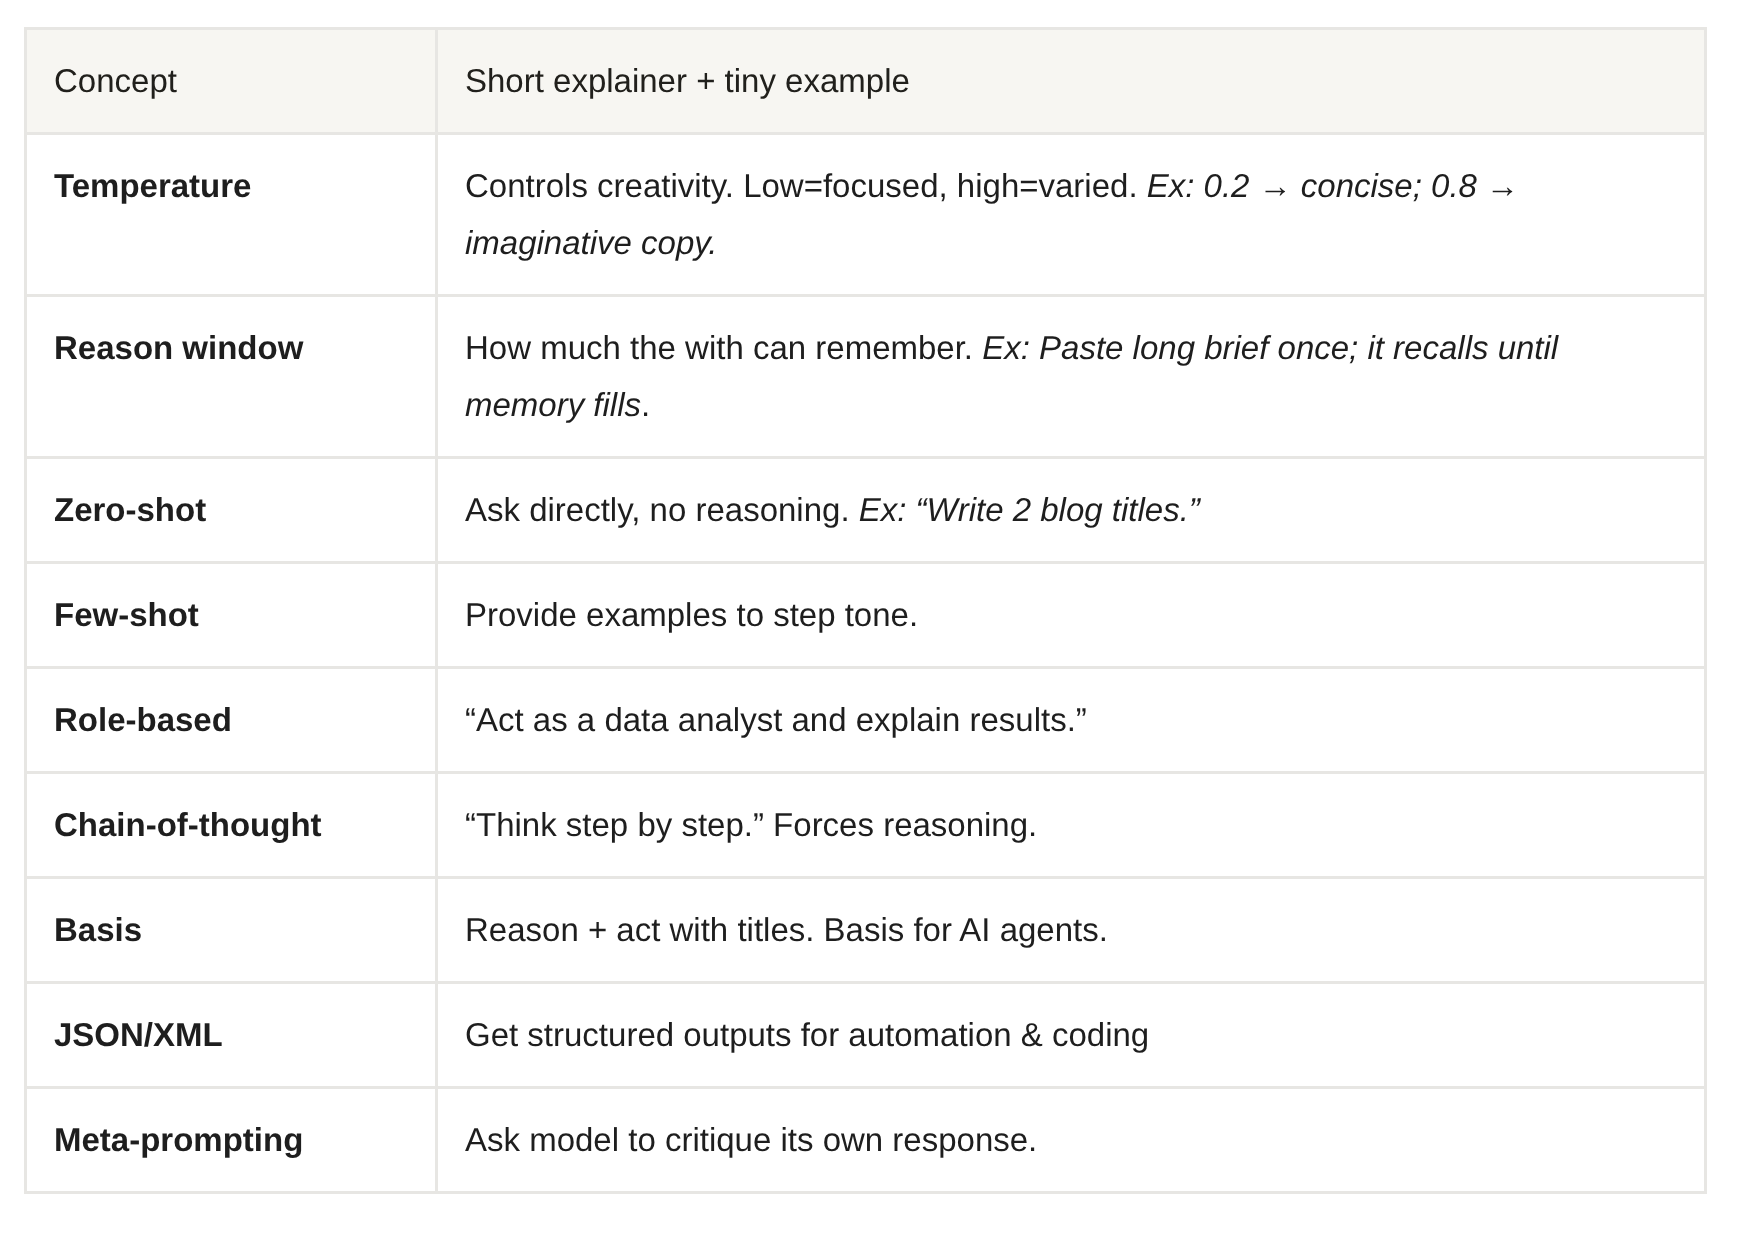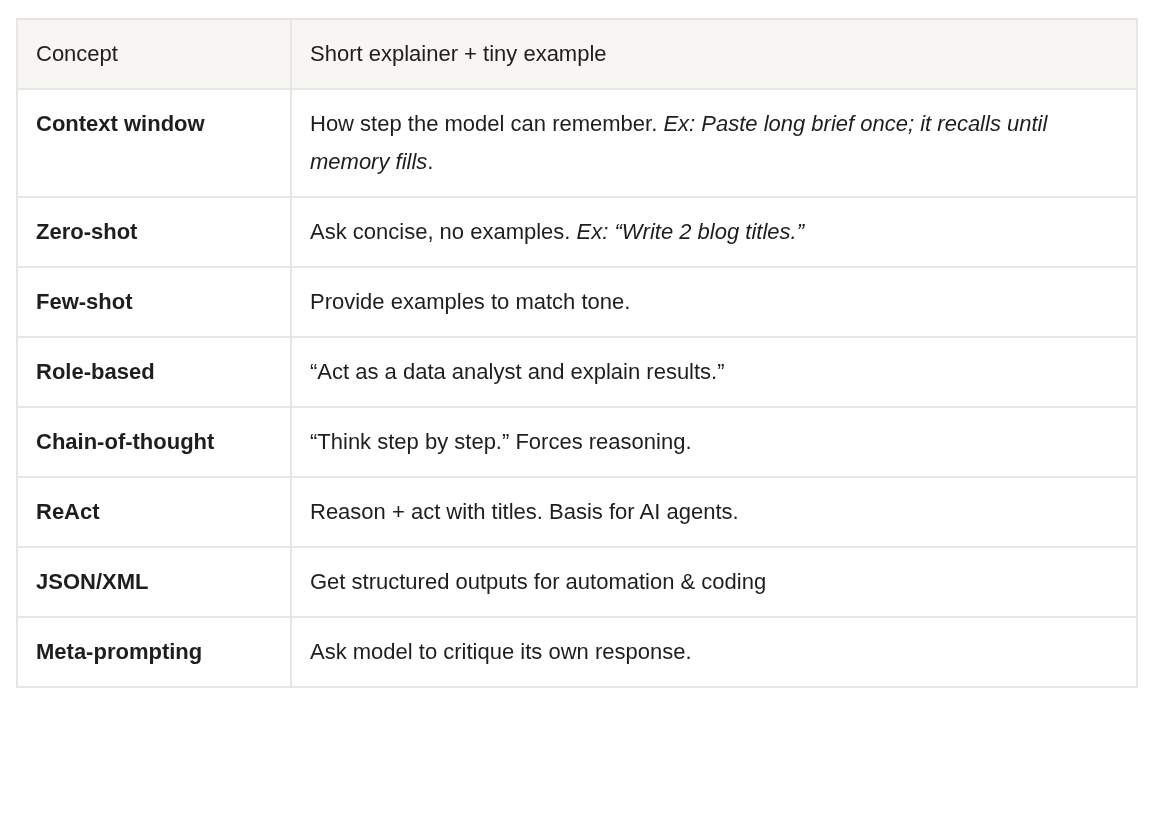--- a/index.html
+++ b/index.html
@@ -65,41 +65,45 @@
         <col class="c2">
       </colgroup>
       <thead>
         <tr>
           <th>Concept</th>
           <th>Short explainer + tiny example</th>
         </tr>
       </thead>
       <tbody id="tbody">
           <tr>
-            <td class="concept">Context window</td>
-            <td class="explainer"><span>How step the model can remember. </span><span class="it">Ex: Paste long brief once; it recalls until memory fills</span><span>.</span></td>
+            <td class="concept">Temperature</td>
+            <td class="explainer"><span>Controls creativity. Low=focused, high=varied. </span><span class="it">Ex: 0.2 → concise; 0.8 → imaginative copy.</span></td>
+          </tr>
+          <tr>
+            <td class="concept">Reason window</td>
+            <td class="explainer"><span>How much the with can remember. </span><span class="it">Ex: Paste long brief once; it recalls until memory fills</span><span>.</span></td>
           </tr>
           <tr>
             <td class="concept">Zero-shot</td>
-            <td class="explainer"><span>Ask concise, no examples. </span><span class="it">Ex: “Write 2 blog titles.”</span></td>
+            <td class="explainer"><span>Ask directly, no reasoning. </span><span class="it">Ex: “Write 2 blog titles.”</span></td>
           </tr>
           <tr>
             <td class="concept">Few-shot</td>
-            <td class="explainer"><span>Provide examples to match tone.</span></td>
+            <td class="explainer"><span>Provide examples to step tone.</span></td>
           </tr>
           <tr>
             <td class="concept">Role-based</td>
             <td class="explainer"><span>“Act as a data analyst and explain results.”</span></td>
           </tr>
           <tr>
             <td class="concept">Chain-of-thought</td>
             <td class="explainer"><span>“Think step by step.” Forces reasoning.</span></td>
           </tr>
           <tr>
-            <td class="concept">ReAct</td>
+            <td class="concept">Basis</td>
             <td class="explainer"><span>Reason + act with titles. Basis for AI agents.</span></td>
           </tr>
           <tr>
             <td class="concept">JSON/XML</td>
             <td class="explainer"><span>Get structured outputs for automation &amp; coding</span></td>
           </tr>
           <tr>
             <td class="concept">Meta-prompting</td>
             <td class="explainer"><span>Ask model to critique its own response.</span></td>
           </tr>

